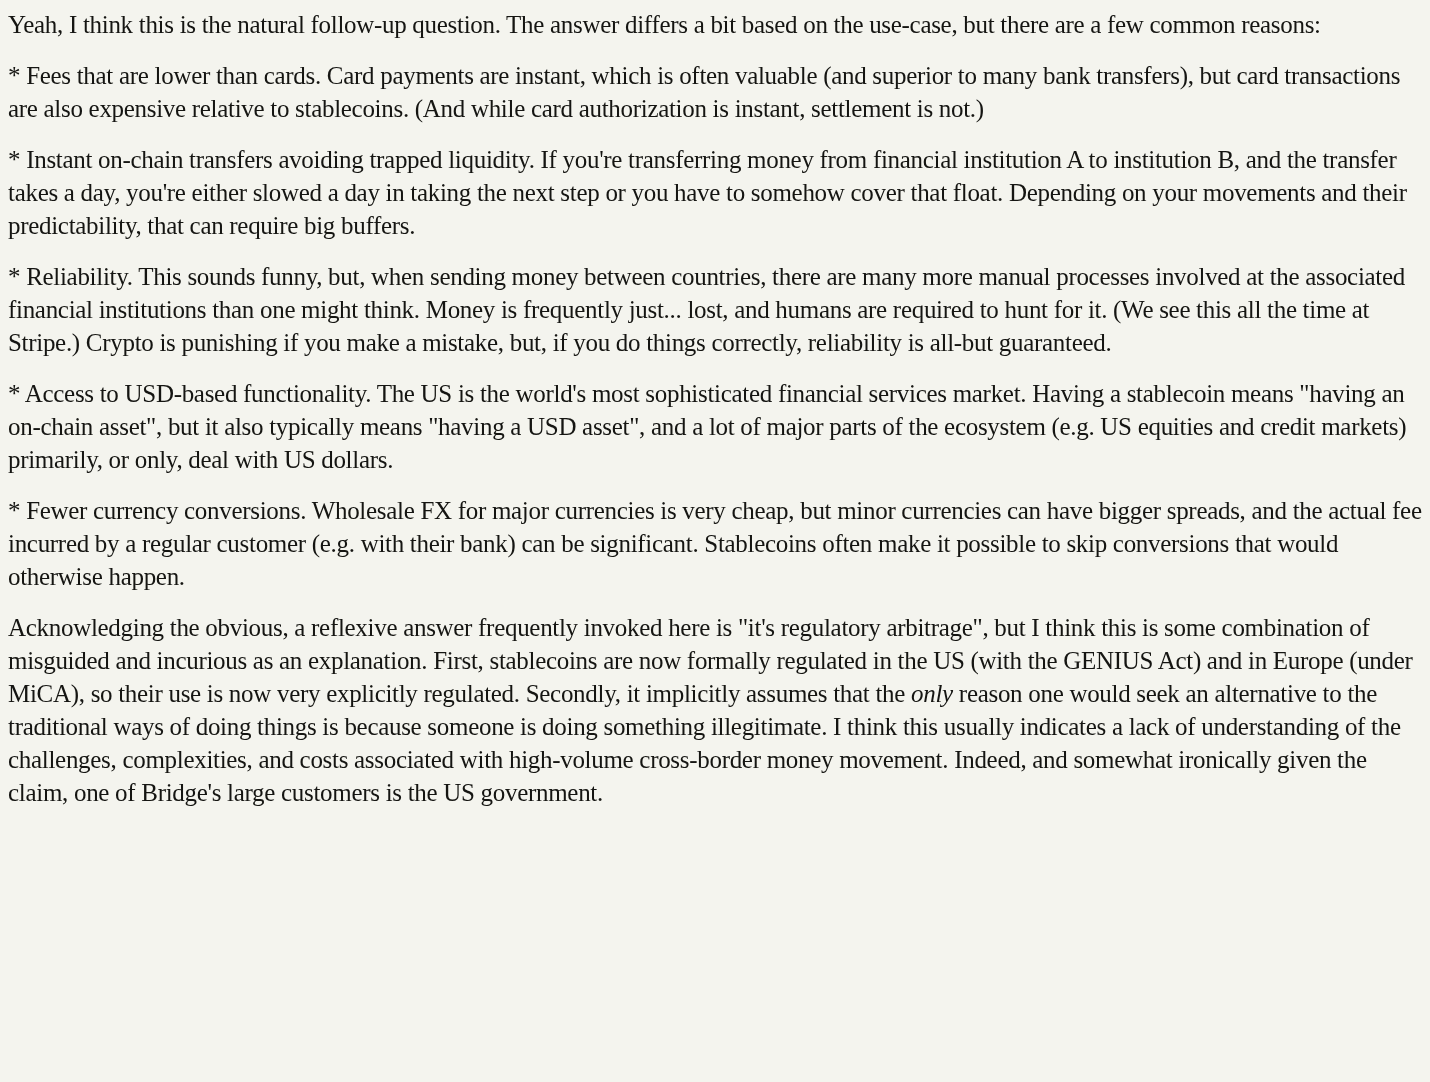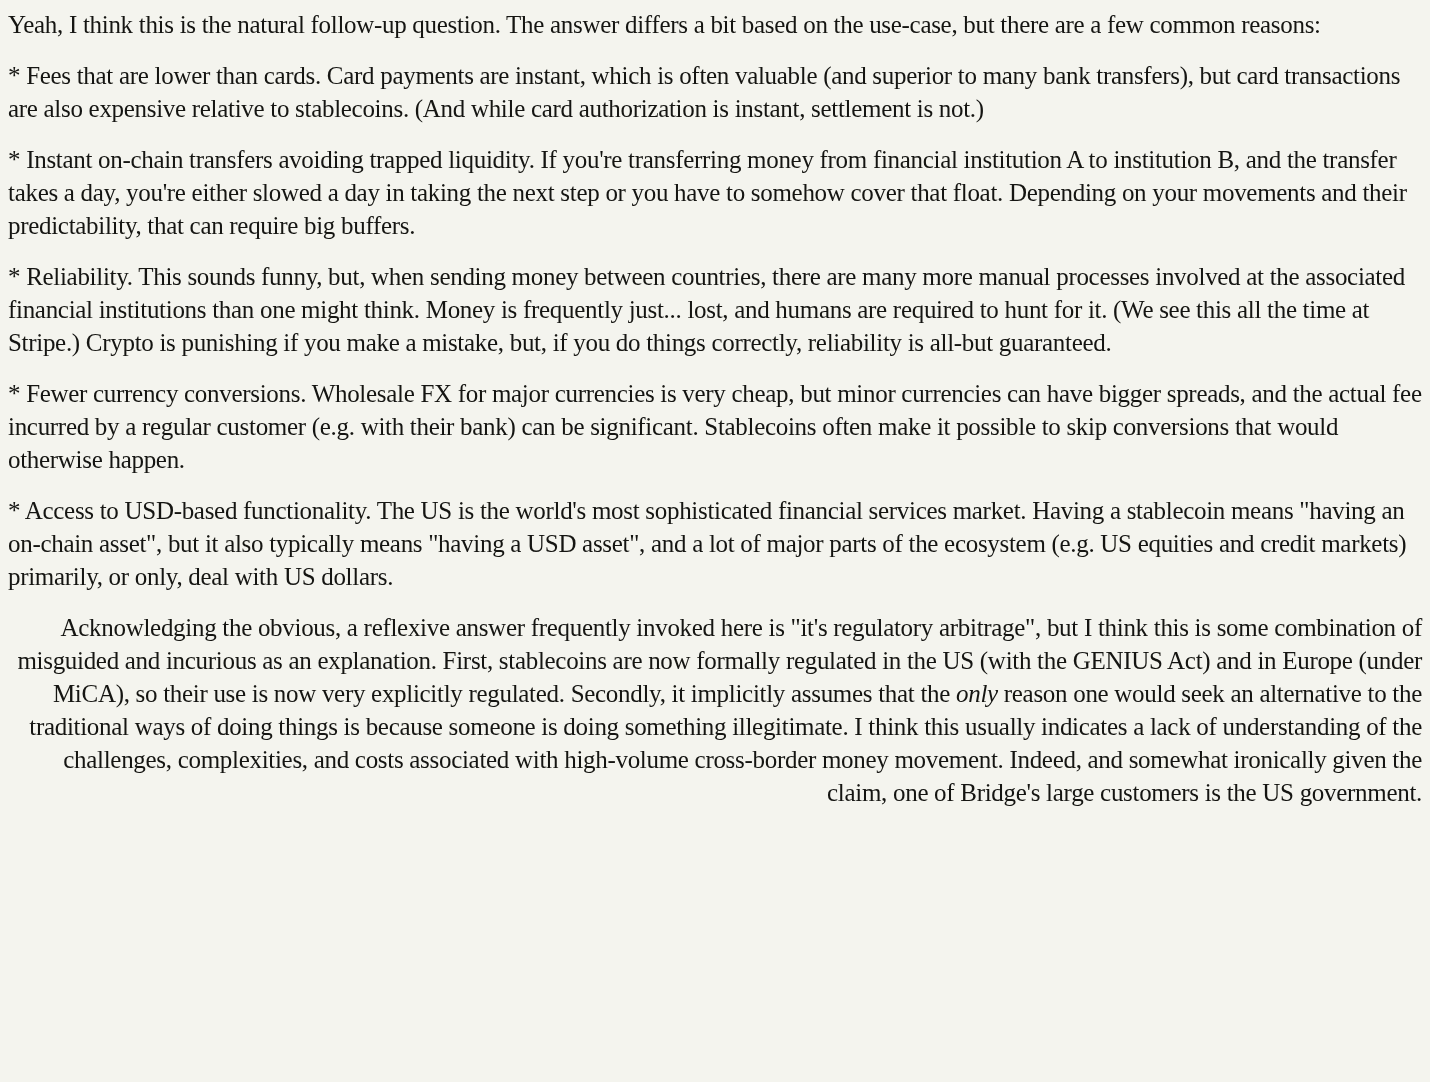--- a/index.html
+++ b/index.html
@@ -22,30 +22,29 @@
     line-height: 33px;
     color: #151512;
     letter-spacing: -0.3px;
   }
   .para {
     margin: 0 0 18px 0;
     padding: 0;
   }
   .para:last-child {
     margin-bottom: 0;
-    text-align: right;
   }
   .para .em {
     font-style: italic;
   }
 </style>
 </head>
 <body>
 
 <div class="doc">
     <p class="para"><span>Yeah, I think this is the natural follow-up question. The answer differs a bit based on the use-case, but there are a few common reasons:</span></p>
     <p class="para"><span>* Fees that are lower than cards. Card payments are instant, which is often valuable (and superior to many bank transfers), but card transactions are also expensive relative to stablecoins. (And while card authorization is instant, settlement is not.)</span></p>
     <p class="para"><span>* Instant on-chain transfers avoiding trapped liquidity. If you're transferring money from financial institution A to institution B, and the transfer takes a day, you're either slowed a day in taking the next step or you have to somehow cover that float. Depending on your movements and their predictability, that can require big buffers.</span></p>
     <p class="para"><span>* Reliability. This sounds funny, but, when sending money between countries, there are many more manual processes involved at the associated financial institutions than one might think. Money is frequently just... lost, and humans are required to hunt for it. (We see this all the time at Stripe.) Crypto is punishing if you make a mistake, but, if you do things correctly, reliability is all-but guaranteed.</span></p>
+    <p class="para"><span>* Access to USD-based functionality. The US is the world's most sophisticated financial services market. Having a stablecoin means "having an on-chain asset", but it also typically means "having a USD asset", and a lot of major parts of the ecosystem (e.g. US equities and credit markets) primarily, or only, deal with US dollars.</span></p>
     <p class="para"><span>* Fewer currency conversions. Wholesale FX for major currencies is very cheap, but minor currencies can have bigger spreads, and the actual fee incurred by a regular customer (e.g. with their bank) can be significant. Stablecoins often make it possible to skip conversions that would otherwise happen.</span></p>
-    <p class="para"><span>* Access to USD-based functionality. The US is the world's most sophisticated financial services market. Having a stablecoin means "having an on-chain asset", but it also typically means "having a USD asset", and a lot of major parts of the ecosystem (e.g. US equities and credit markets) primarily, or only, deal with US dollars.</span></p>
     <p class="para"><span>Acknowledging the obvious, a reflexive answer frequently invoked here is "it's regulatory arbitrage", but I think this is some combination of misguided and incurious as an explanation. First, stablecoins are now formally regulated in the US (with the GENIUS Act) and in Europe (under MiCA), so their use is now very explicitly regulated. Secondly, it implicitly assumes that the </span><span class="em">only</span><span> reason one would seek an alternative to the traditional ways of doing things is because someone is doing something illegitimate. I think this usually indicates a lack of understanding of the challenges, complexities, and costs associated with high-volume cross-border money movement. Indeed, and somewhat ironically given the claim, one of Bridge's large customers is the US government.</span></p>
   </div>
 
 </body></html>

